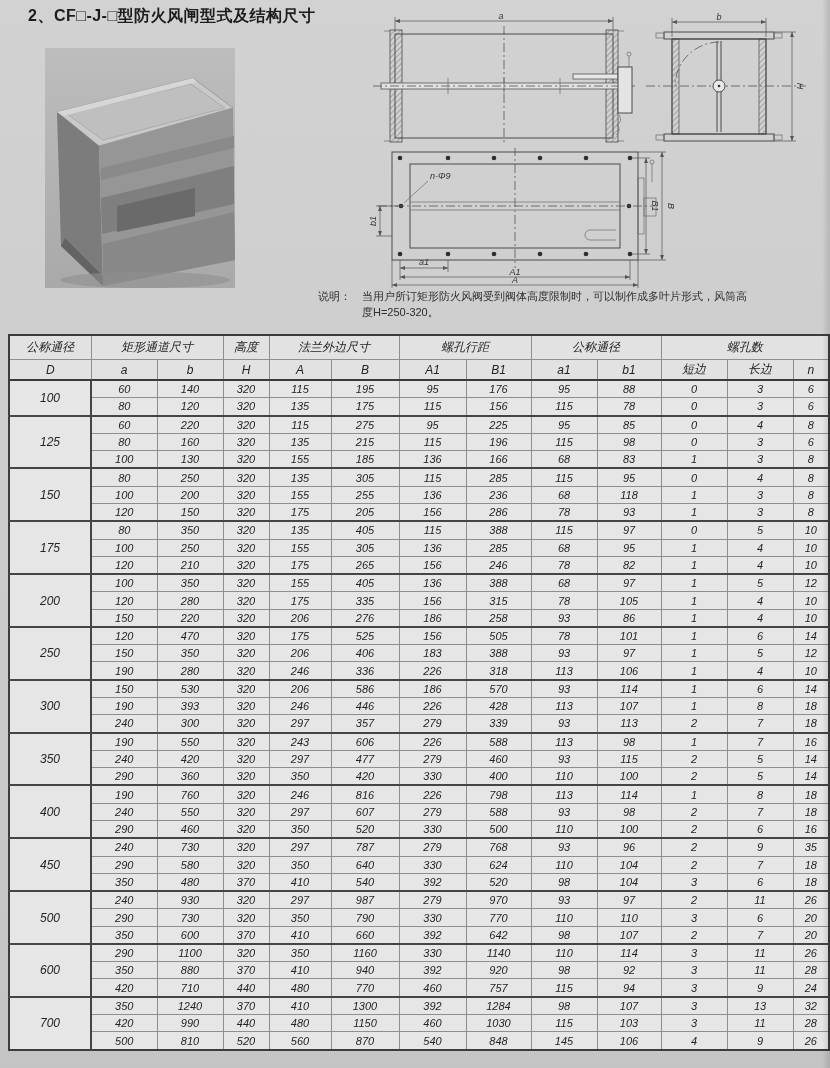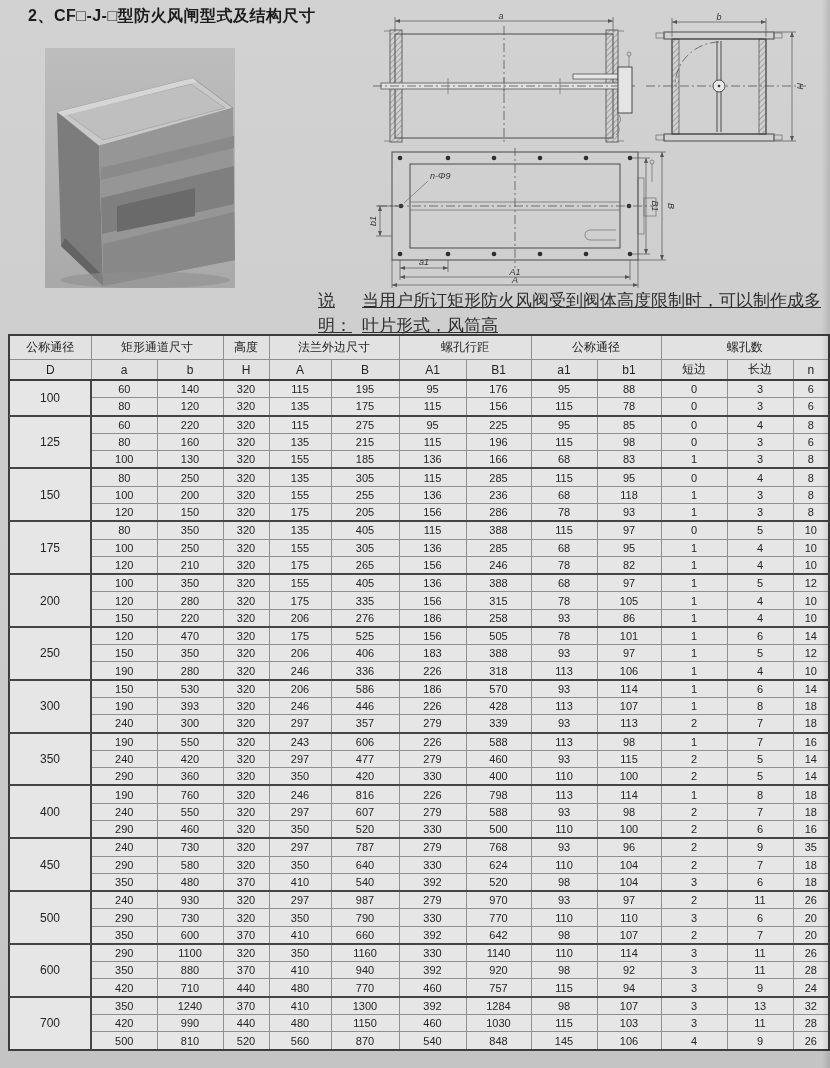--- a/index.html
+++ b/index.html
@@ -11,23 +11,23 @@
   .dwg{position:absolute;}
   .dwg-side{left:373px;top:12px;width:262px;height:132px;}
   .dwg-end{left:640px;top:12px;width:172px;height:132px;}
   .dwg-front{left:370px;top:148px;width:312px;height:140px;}
   svg .ln{stroke:#4a4a4a;stroke-width:1;fill:none;}
   svg .thin{stroke:#6a6a6a;stroke-width:.7;fill:none;}
   svg .cl{stroke:#555;stroke-width:.8;fill:none;stroke-dasharray:9 3 2 3;}
   svg .dim{stroke:#555;stroke-width:.7;fill:none;}
   svg .lbl{font-size:9px;fill:#333;font-style:italic;font-family:"Liberation Sans",sans-serif;}
   svg .dot{fill:#2e2e2e;}
-  .note{position:absolute;left:318px;top:289px;width:506px;display:flex;font-size:17px;color:#2e2e2e;line-height:1.45;text-decoration:underline;}
+  .note{position:absolute;left:318px;top:289px;width:506px;display:flex;font-size:11px;color:#2e2e2e;line-height:1.45;}
   .note .note-label{flex:0 0 44px;}
-  .tbl{position:absolute;left:8px;top:334px;width:820px;height:717px;border-collapse:collapse;table-layout:fixed;background:#e6e6e6;}
+  .tbl{position:absolute;left:8px;top:334px;width:820px;height:717px;border-collapse:collapse;table-layout:fixed;background:#e6e6e6;font-style:italic;}
   .tbl th,.tbl td{border:1px solid #8f8f8f;font-weight:normal;text-align:center;vertical-align:middle;color:#242424;padding:0;overflow:hidden;}
   .tbl th{font-size:12px;background:#e2e2e2;}
   .tbl td{font-size:11px;}
   .tbl{border:2px solid #3c3c3c;}
   .tbl thead tr.h1 th{height:23px;}
   .tbl thead tr.h2 th{height:19px;border-bottom:2px solid #3c3c3c;}
   .tbl tr.group-start td{border-top:2px solid #454545;}
   .tbl td.d-cell{border-right:2px solid #454545;font-size:12px;}
 </style>
 </head>

